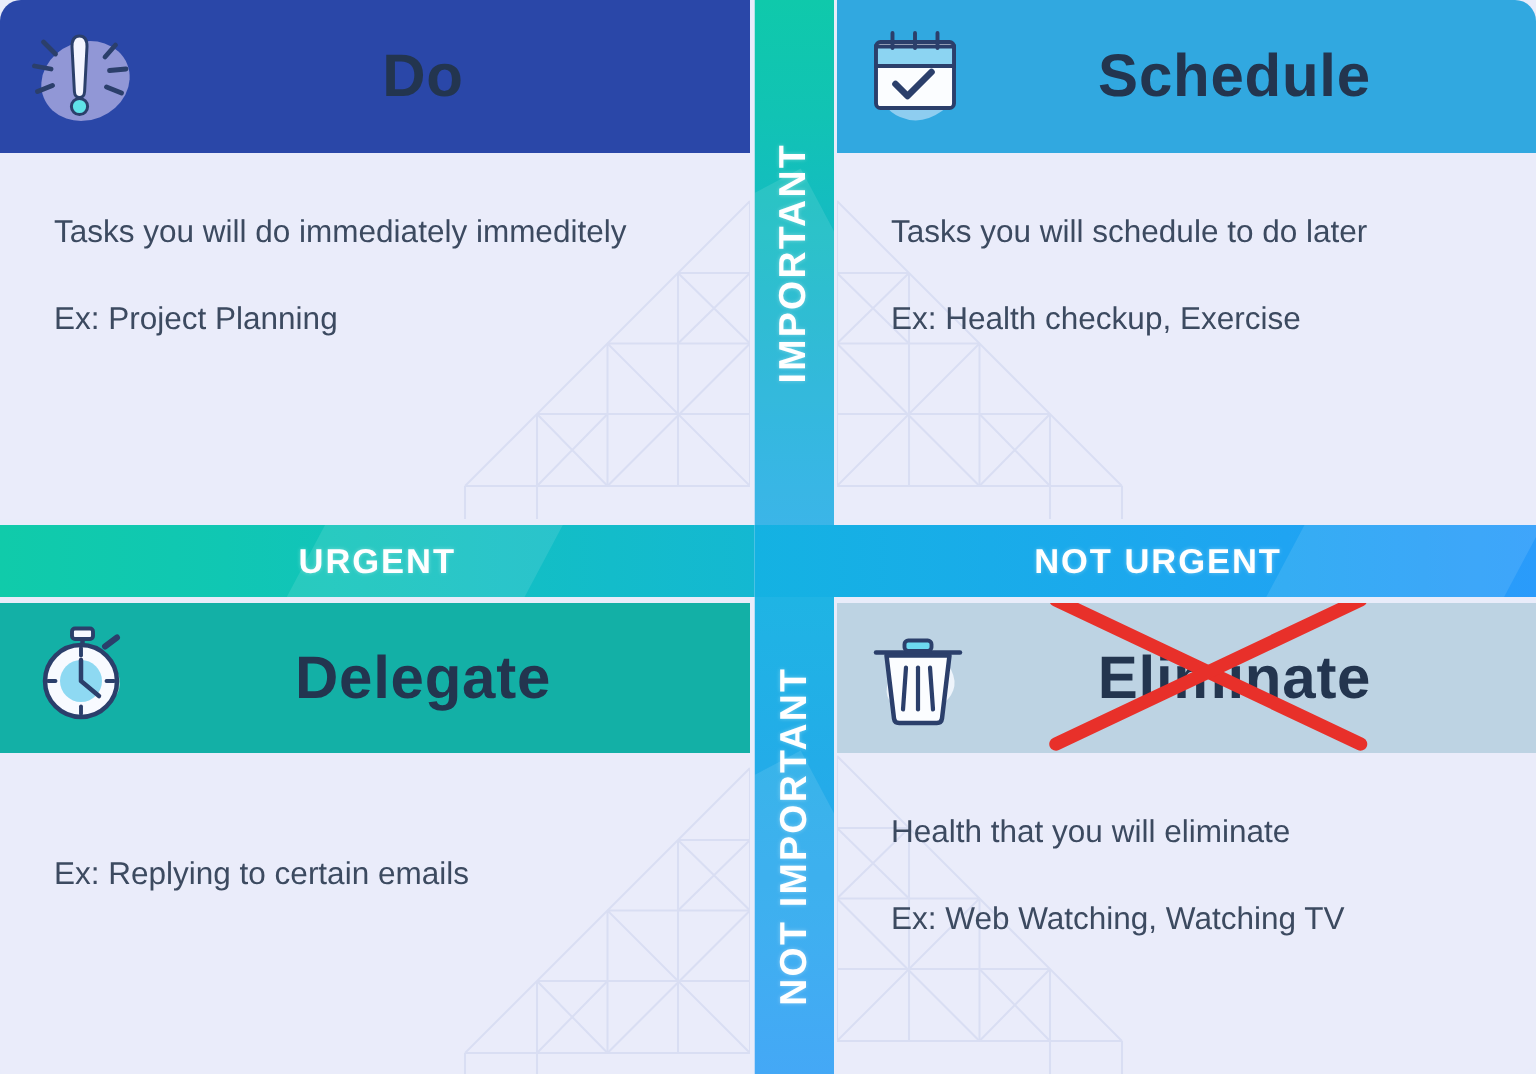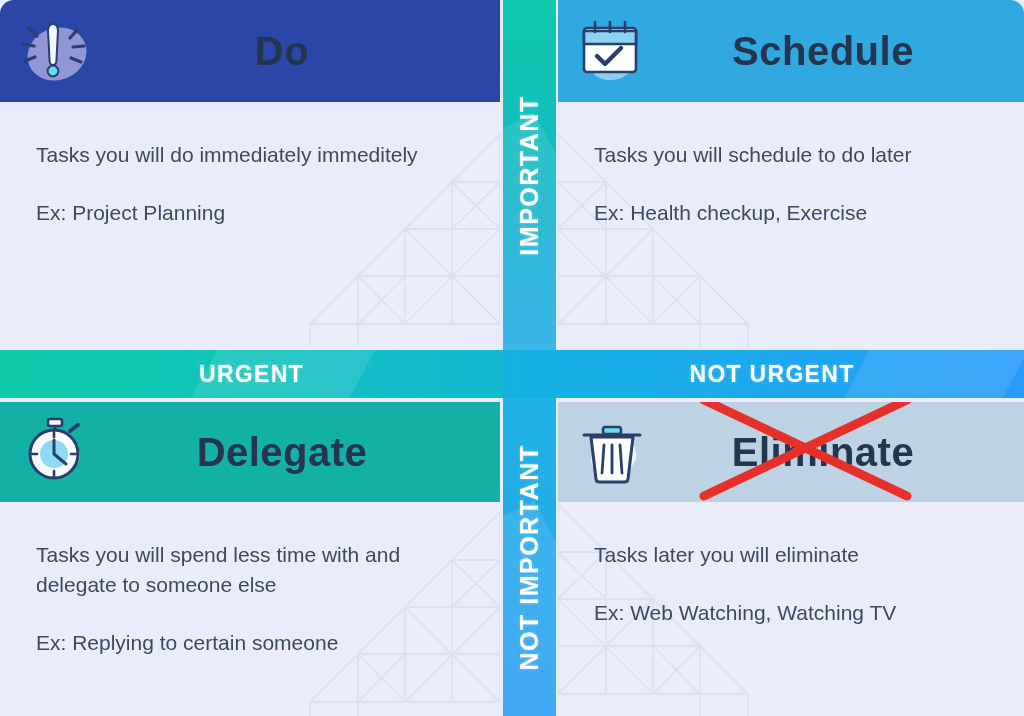--- a/index.html
+++ b/index.html
@@ -316,22 +316,21 @@
             <line x1="42" y1="62" x2="42" y2="67"></line>
             <line x1="20" y1="45" x2="25" y2="45"></line>
             <line x1="59" y1="45" x2="64" y2="45"></line>
           </g>
           <path d="M42 45 L42 31 M42 45 L54 55" stroke="#2b3f6b" stroke-width="3" stroke-linecap="round" fill="none"></path>
         </svg>
       </div>
       <div class="card-title">Delegate</div>
     </div>
     <div class="card-body">
-      <div class="desc">Tasks you will spend less time with and delegate to someone else</div>
-      <div class="example">Ex: Replying to certain someone</div>
+      <div class="example">Ex: Replying to certain emails</div>
     </div>
   </div>
 
   <div class="card card-eliminate">
     <svg class="pattern pattern-left" viewBox="0 0 230 230" fill="none" stroke="#d7dcf2" stroke-width="1.4">
       <path d="M230 18 L40 208 M230 18 L230 208 L40 208"></path>
       <path d="M135 113 L230 113 M135 113 L135 208"></path>
       <path d="M135 113 L230 208 M230 113 L135 208"></path>
       <path d="M182 66 L230 66 M182 66 L182 113"></path>
       <path d="M182 66 L230 113 M230 66 L182 113"></path>
@@ -354,21 +353,21 @@
           </g>
         </svg>
       </div>
       <div class="card-title">Eliminate</div>
       <svg class="red-cross" viewBox="0 0 215 108">
         <line x1="6" y1="6" x2="209" y2="102" stroke="#e8302a" stroke-width="9" stroke-linecap="round"></line>
         <line x1="209" y1="6" x2="6" y2="102" stroke="#e8302a" stroke-width="9" stroke-linecap="round"></line>
       </svg>
     </div>
     <div class="card-body">
-      <div class="desc">Tasks later you will eliminate</div>
+      <div class="desc">Health that you will eliminate</div>
       <div class="example">Ex: Web Watching, Watching TV</div>
     </div>
   </div>
 
   <div class="axis-band-h">
     <div class="hseg hseg-left">
       <span class="hlabel">URGENT</span>
     </div>
     <div class="hseg hseg-right">
       <span class="hlabel">NOT URGENT</span>

